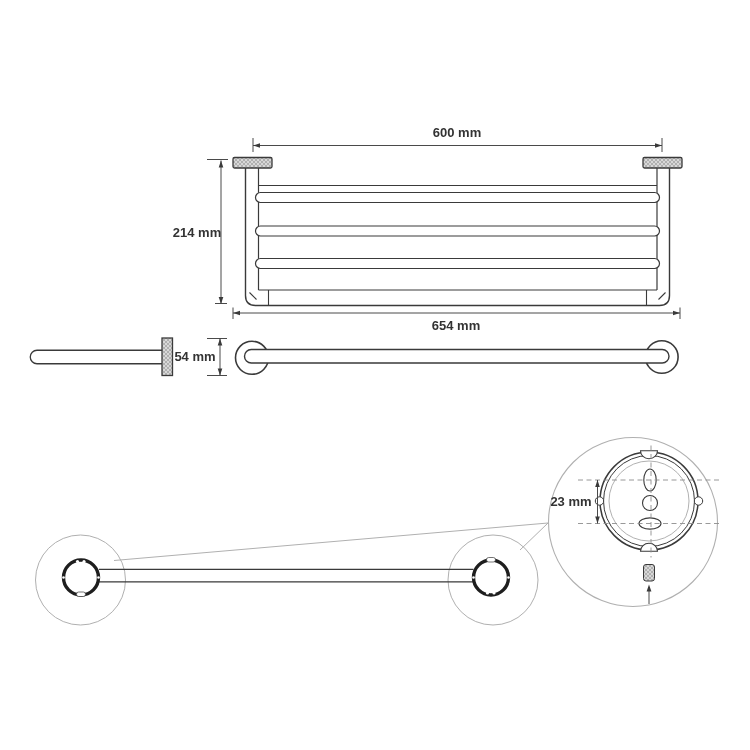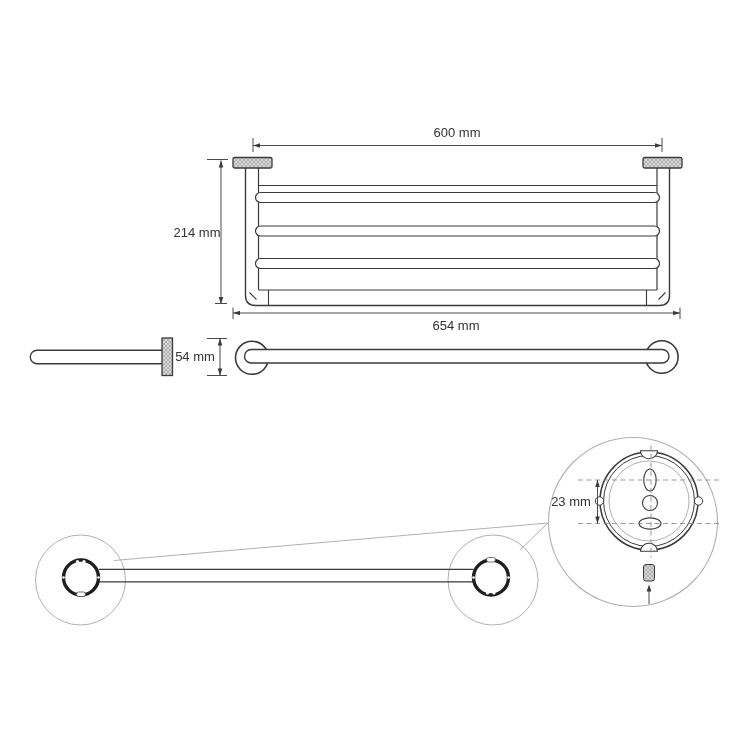--- a/index.html
+++ b/index.html
@@ -1,17 +1,17 @@
 <!DOCTYPE html>
 <html><head>
 <meta charset="utf-8">
 <style>
   html,body{margin:0;padding:0;background:#ffffff;}
   .stage{position:relative;width:750px;height:750px;background:#ffffff;overflow:hidden;
-         font-family:"Liberation Sans",sans-serif;}
+         font-family:"Liberation Sans",sans-serif;font-weight:bold;}
   svg{position:absolute;top:0;left:0;}
   text{font-family:"Liberation Sans",sans-serif;font-size:13px;fill:#333333;}
   .ln{stroke:#3a3a3a;fill:none;}
   .dim{stroke:#4a4a4a;stroke-width:1;fill:none;}
   .arr{fill:#3a3a3a;stroke:none;}
   .lite{stroke:#b0b0b0;stroke-width:1;fill:none;}
   .dash{stroke:#8d8d8d;stroke-width:0.9;fill:none;stroke-dasharray:5 3.5;}
 </style>
 </head>
 <body>

